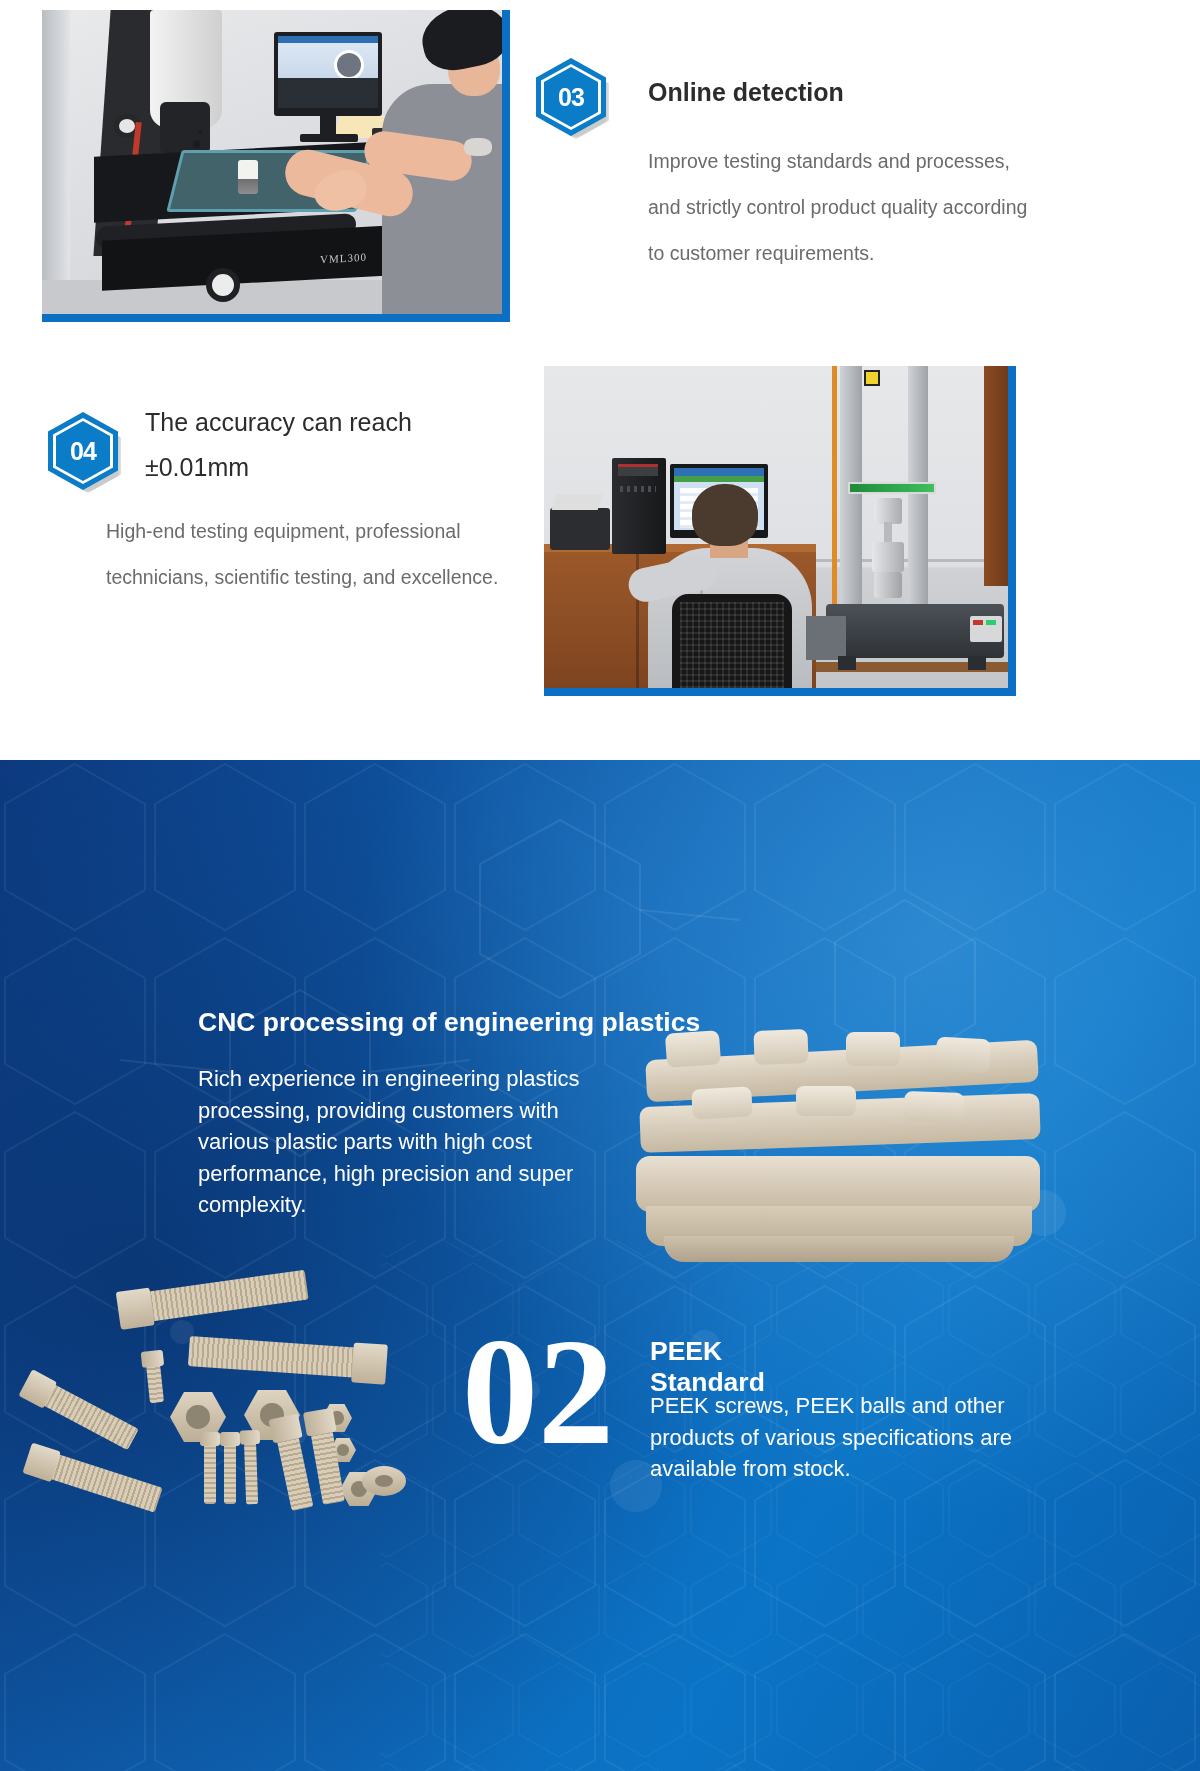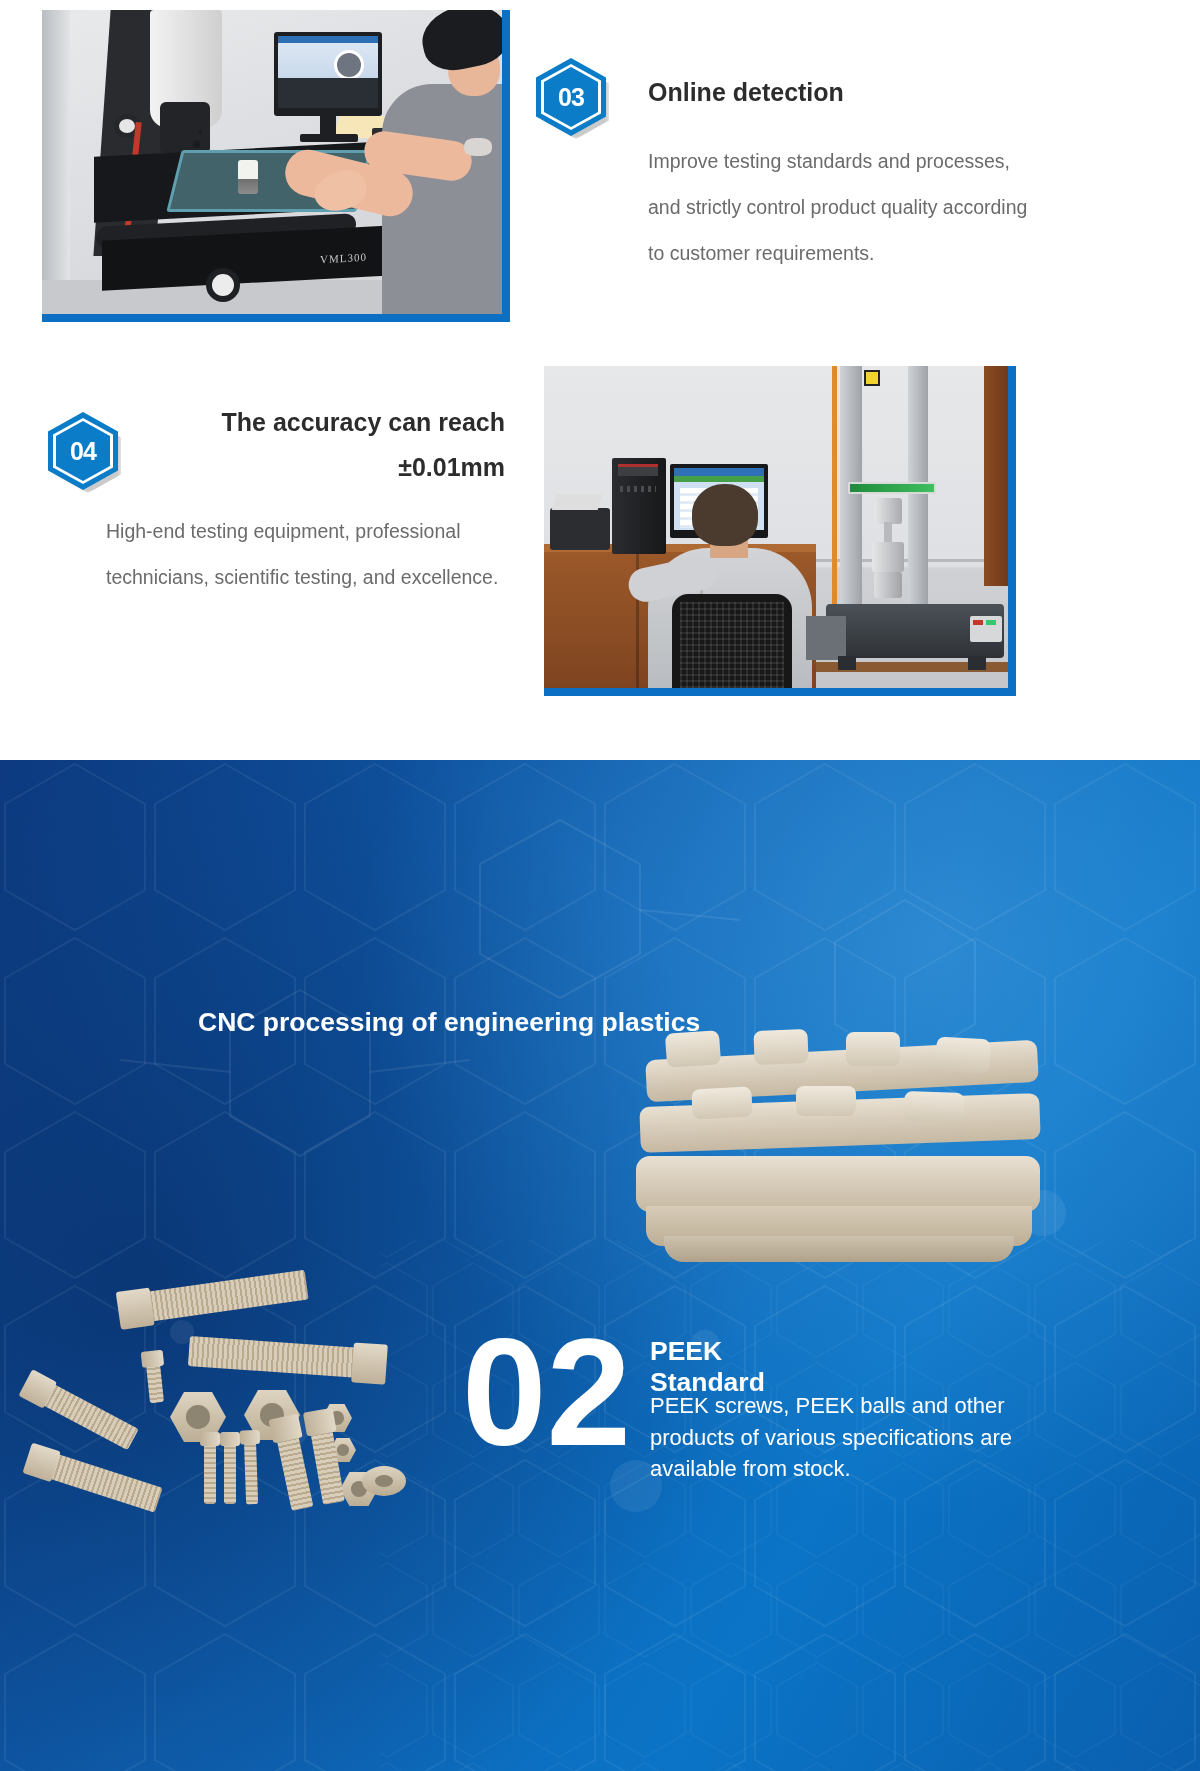--- a/index.html
+++ b/index.html
@@ -137,21 +137,21 @@
 
   
   .blk03 { position:absolute; left:536px; top:58px; width:560px; }
   .blk03 .badge-wrap { position:absolute; left:0; top:0; }
   .blk03 h2 { position:absolute; left:112px; top:20px; font-size:25px; color:#2c2c2c; font-weight:bold; }
   .blk03 p { position:absolute; left:92px; top:80px; width:388px; font-size:19.5px; line-height:46px; color:#6b6b6b;margin-left:20px; }
 
   
   .blk04 { position:absolute; left:40px; top:400px; width:500px; }
   .blk04 .badge-wrap { position:absolute; left:8px; top:12px; }
-  .blk04 h2 { position:absolute; left:105px; top:0px; width:360px; font-size:25px; color:#2c2c2c; font-weight:bold; line-height:45px;text-align:right;}
+  .blk04 h2 { position:absolute; left:105px; top:0px; width:360px; font-size:25px; color:#2c2c2c; font-weight:normal; line-height:45px;}
   .blk04 p { position:absolute; left:66px; top:108px; width:450px; font-size:19.5px; line-height:46px; color:#6b6b6b; }
 
   
   .blue-section {
     position:absolute; left:0; top:760px; width:1200px; height:1011px;
     background:
       radial-gradient(circle at 78% 18%, rgba(70,160,225,.55) 0%, rgba(70,160,225,0) 46%),
       radial-gradient(circle at 12% 52%, rgba(8,40,95,.65) 0%, rgba(8,40,95,0) 52%),
       linear-gradient(120deg,#0d3b82 0%, #0f63b4 42%, #0b74c6 70%, #0a5fae 100%);
     overflow:hidden;
@@ -177,21 +177,21 @@
   .bignum.n1 { left:28px; top:1022px; font-size:152px; }
   .item01 .h { position:absolute; left:198px; top:1007px; font-size:26.5px; font-weight:bold; color:#fff; }
   .item01 .p { position:absolute; left:198px; top:1063px; width:420px; font-size:22px; line-height:31.5px; color:#fff;}
 
   
   .chainimg { position:absolute; left:636px; top:1030px; width:412px; height:250px; }
   .chain-link { position:absolute; background:linear-gradient(180deg,#e8e0d2 0%,#d8cdbb 45%,#c6b9a3 100%); border-radius:10px;}
   .chain-tooth { position:absolute; background:linear-gradient(180deg,#efe9dd,#d2c7b4); border-radius:8px;}
 
   
-  .bignum.n2 { left:462px; top:1330px; font-size:152px; }
+  .bignum.n2 { left:462px; top:1330px; font-size:152px;font-family:Liberation Serif, serif; }
   .item02 .h { position:absolute; left:650px; top:1336px; font-size:26.5px; font-weight:bold; color:#fff;}
   .item02 .p { position:absolute; left:650px; top:1390px; width:380px; font-size:22px; line-height:31.5px; color:#fff;}
 
   
   .bolts { position:absolute; left:40px; top:1278px; width:440px; height:280px; }
   .bolt { position:absolute; }
   .bolt .shaft { position:absolute; left:0; top:0; background:
       repeating-linear-gradient(90deg, #d8cdb9 0 3px, #b8a98f 3px 5px);
       border-radius:3px; }
   .bolt .head { position:absolute; background:linear-gradient(180deg,#e2d9c8,#bfb098); border-radius:3px;}
@@ -367,20 +367,21 @@
     <div class="bub" style="left:520px;top:620px;width:20px;height:20px;"></div>
     <div class="bub" style="left:270px;top:650px;width:38px;height:38px;"></div>
     <div class="bub" style="left:170px;top:560px;width:24px;height:24px;"></div>
     <div class="bub" style="left:1020px;top:430px;width:46px;height:46px;"></div>
   </div>
 
 </div>
 
 <div class="item01" style="position:absolute;left:0;top:0;">
   <div class="h">CNC processing of engineering plastics</div>
+  <div class="p">Rich experience in engineering plastics processing, providing customers with various plastic parts with high cost performance, high precision and super complexity.</div>
 
   <div class="chainimg">
     <div class="chain-link" style="left:10px;top:20px;width:392px;height:42px;transform:rotate(-3deg);"></div>
     <div class="chain-tooth" style="left:30px;top:2px;width:54px;height:34px;transform:rotate(-4deg);"></div>
     <div class="chain-tooth" style="left:118px;top:0px;width:54px;height:34px;transform:rotate(-2deg);"></div>
     <div class="chain-tooth" style="left:210px;top:2px;width:54px;height:34px;"></div>
     <div class="chain-tooth" style="left:300px;top:8px;width:54px;height:34px;transform:rotate(3deg);"></div>
     <div class="chain-link" style="left:4px;top:70px;width:400px;height:46px;transform:rotate(-2deg);"></div>
     <div class="chain-tooth" style="left:56px;top:58px;width:60px;height:30px;transform:rotate(-3deg);"></div>
     <div class="chain-tooth" style="left:160px;top:56px;width:60px;height:30px;"></div>

